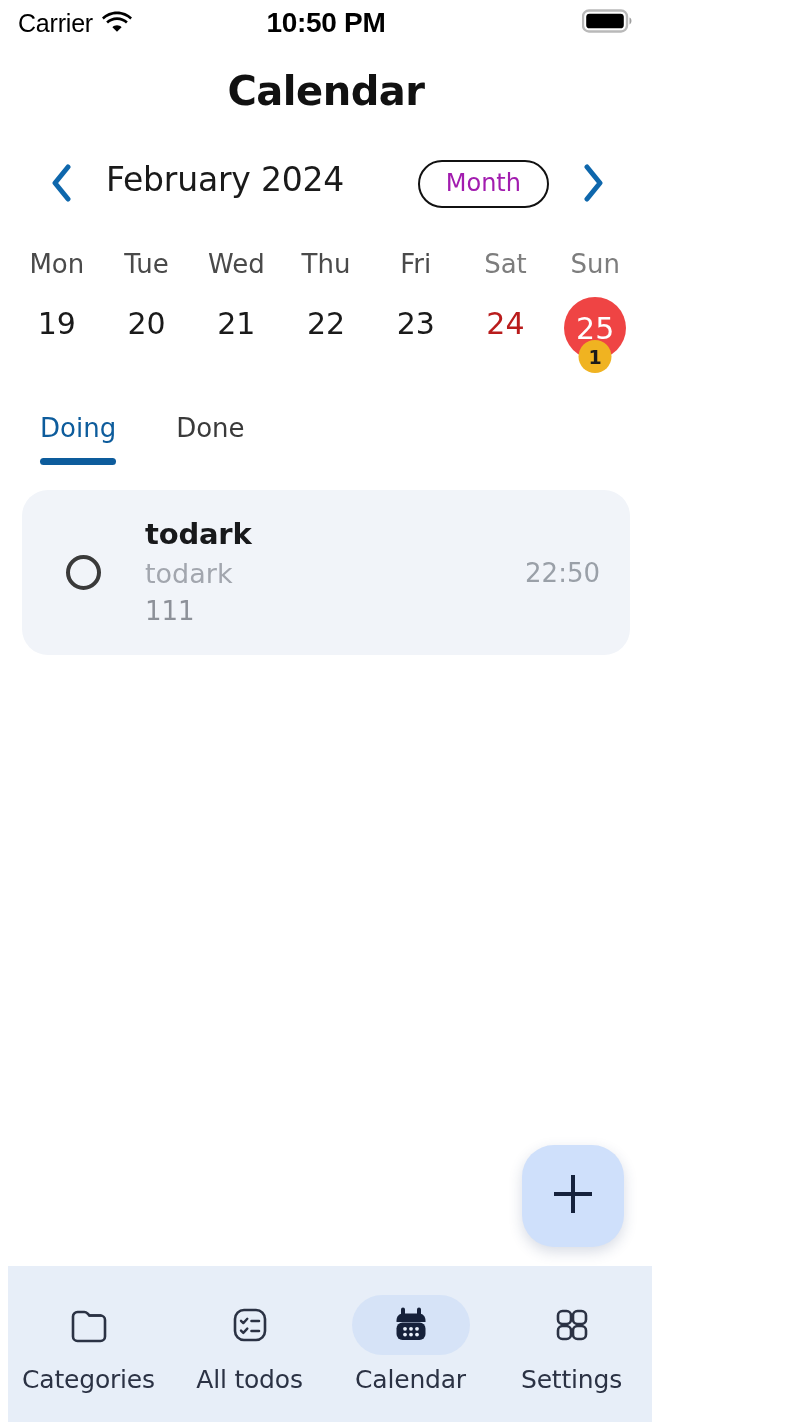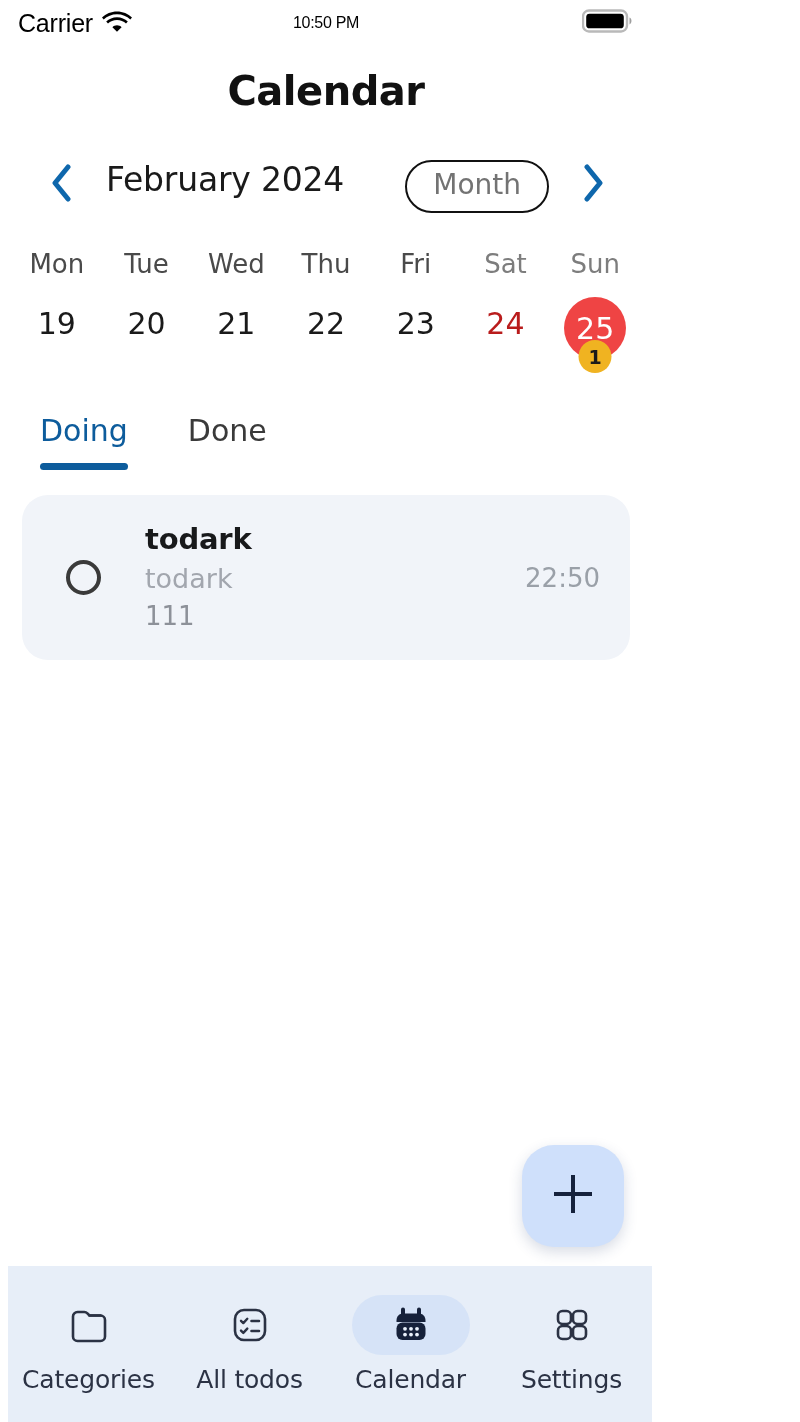--- a/index.html
+++ b/index.html
@@ -8,35 +8,35 @@
     background: #ffffff;
     font-family: "DejaVu Sans", sans-serif;
     overflow: hidden;
   }
   .phone { position: relative; width: 652px; height: 1422px; background:#fff; display:flex; flex-direction:column; }
 
   
   .statusbar { height: 46px; flex: none; display:flex; align-items:center; padding: 0 18px; position:relative; }
   .sb-left { display:flex; align-items:center; gap:9px; }
   .sb-carrier { font-size: 25px; color:#000; font-family:"Liberation Sans", sans-serif; letter-spacing:-0.2px; }
-  .sb-time { position:absolute; left:0; right:0; text-align:center; font-size:16px; font-weight:normal; color:#000; font-family:"Liberation Sans", sans-serif; letter-spacing:-0.3px; }
+  .sb-time { position:absolute; left:0; right:0; text-align:center; font-size:28px; font-weight:bold; color:#000; font-family:"Liberation Sans", sans-serif; letter-spacing:-0.3px; }
   .sb-right { margin-left:auto; display:flex; align-items:center; z-index:2; }
 
   
   .page-title { flex:none; text-align:center; font-size:40px; font-weight:bold; color:#111; padding-top:22px; letter-spacing:-0.5px; }
 
   
   .month-row { flex:none; display:flex; align-items:flex-start; height:72px; margin-top:46px; padding:0 42px 0 44px; }
   .chev { width:34px; height:46px; display:flex; align-items:center; justify-content:center; cursor:pointer; }
   .chev svg { display:block; }
   .month-label { font-size:33px; color:#1a1a1a; margin-left:28px; letter-spacing:-0.2px; }
   .spacer { flex:1; }
   .month-pill {
     border:2px solid #111; border-radius:27px; background:#fff;
-    padding:8px 26px 10px; font-size:28px; color:#737373; cursor:pointer;
+    padding:8px 26px 10px; font-size:24px; color:#a21caf; cursor:pointer;
     line-height:1.1;
   }
   .chev-right-wrap { margin-left:27px; }
 
   
   .week-names, .week-days { display:flex; padding:0 12px; }
   .week-names { margin-top:17px; }
   .wn { flex:1; text-align:center; font-size:26px; color:#4a4a4a; }
   .wn.weekend { color:#7d7d7d; }
   .week-days { margin-top:18px; height:76px; }
@@ -54,21 +54,21 @@
     position:absolute; left:50%; transform:translateX(-50%);
     bottom:-14px;
     width:33px; height:33px; border-radius:50%;
     display:flex; align-items:center; justify-content:center;
     font-size:19px; font-weight:bold; color:#1a1a1a;
   }
 
   
   .tabs { flex:none; display:flex; margin-top:40px; padding-left:40px; gap:60px; }
   .tab { position:relative; padding-bottom:22px; cursor:pointer; }
-  .tab-label { font-size:30px; color:#3a3a3a; }
+  .tab-label { font-size:26px; color:#3a3a3a; }
   .tab.active .tab-label { color:#0d5c9c; }
   .tab-underline { position:absolute; left:0; right:0; bottom:0; height:7px; border-radius:4px; background:#0d5c9c; }
 
   
   .list { flex:none; padding:25px 22px 16px; }
   .todo-card {
     background:#f1f4f9; border-radius:26px;
     display:flex; align-items:center;
     padding:26px 30px 26px 44px; min-height:146px;
     cursor:pointer;

